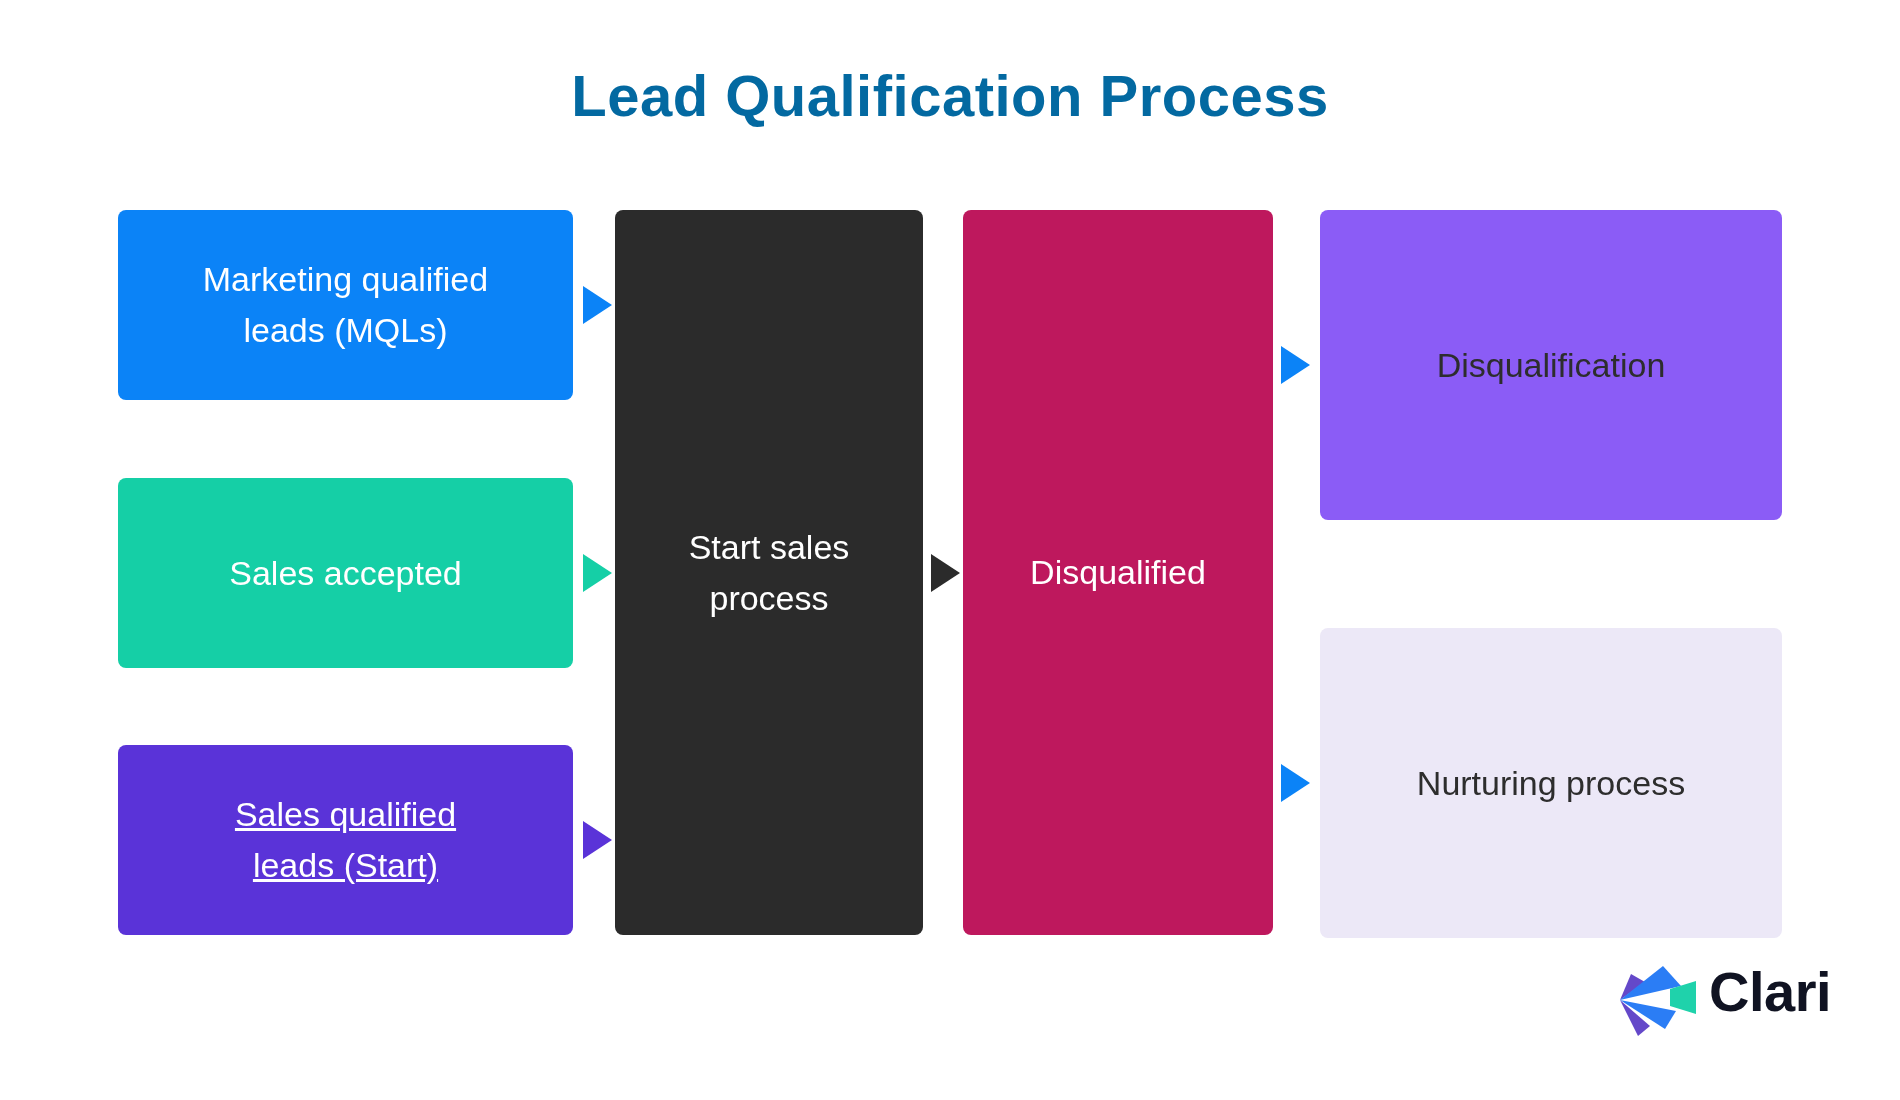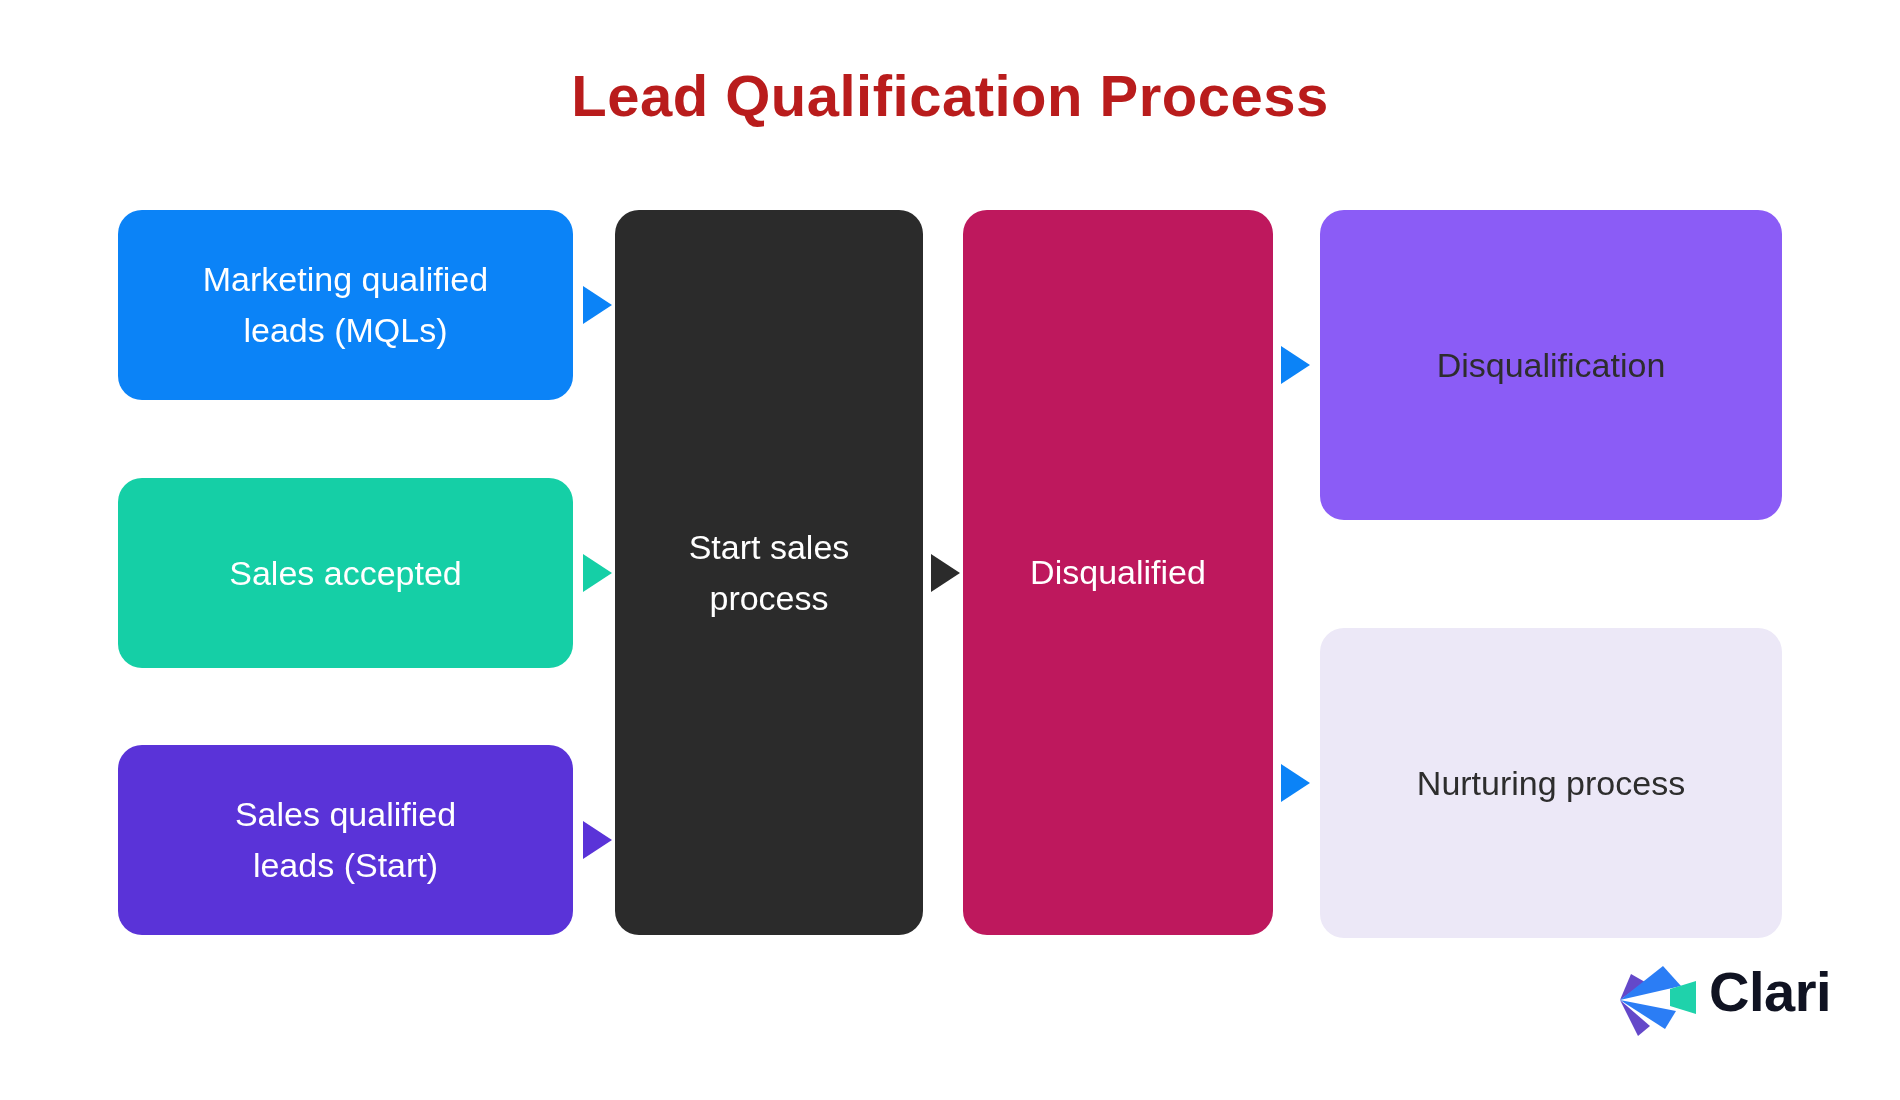--- a/index.html
+++ b/index.html
@@ -17,26 +17,26 @@
   }
   .title {
     position: absolute;
     left: 0;
     top: 62px;
     width: 100%;
     margin: 0;
     text-align: center;
     font-size: 58px;
     font-weight: 600;
-    color: #b91c1c;
+    color: #0369a1;
     letter-spacing: 0.5px;
   }
   .node {
     position: absolute;
-    border-radius: 24px;
+    border-radius: 8px;
     display: flex;
     align-items: center;
     justify-content: center;
     text-align: center;
     font-size: 34px;
     font-weight: 500;
     line-height: 1.5;
   }
   .node--dark-text { color: #2d2d2d; font-weight: 500; }
   .node--light-text { color: #ffffff; }
@@ -74,21 +74,21 @@
       <span>leads (MQLs)</span>
     </div>
   </div>
 
   <div class="node node--light-text" style="left: 118px; top: 478px; width: 455px; height: 190px; background: rgb(21, 207, 166);">
     <div>
       <span>Sales accepted</span>
     </div>
   </div>
 
-  <div class="node node--light-text" style="left: 118px; top: 745px; width: 455px; height: 190px; background: rgb(90, 51, 216);">
+  <div class="node node--light-text" style="left: 118px; top: 745px; width: 455px; height: 190px; background: rgb(90, 51, 216); text-decoration: underline;">
     <div>
       <span>Sales qualified</span>
       <span>leads (Start)</span>
     </div>
   </div>
 
   <svg class="arrow" style="left:583px; top:286px;" width="29" height="38" viewBox="0 0 29 38">
     <polygon points="0,0 29,19 0,38" fill="#0b83f7"></polygon>
   </svg>
   <svg class="arrow" style="left:583px; top:554px;" width="29" height="38" viewBox="0 0 29 38">

